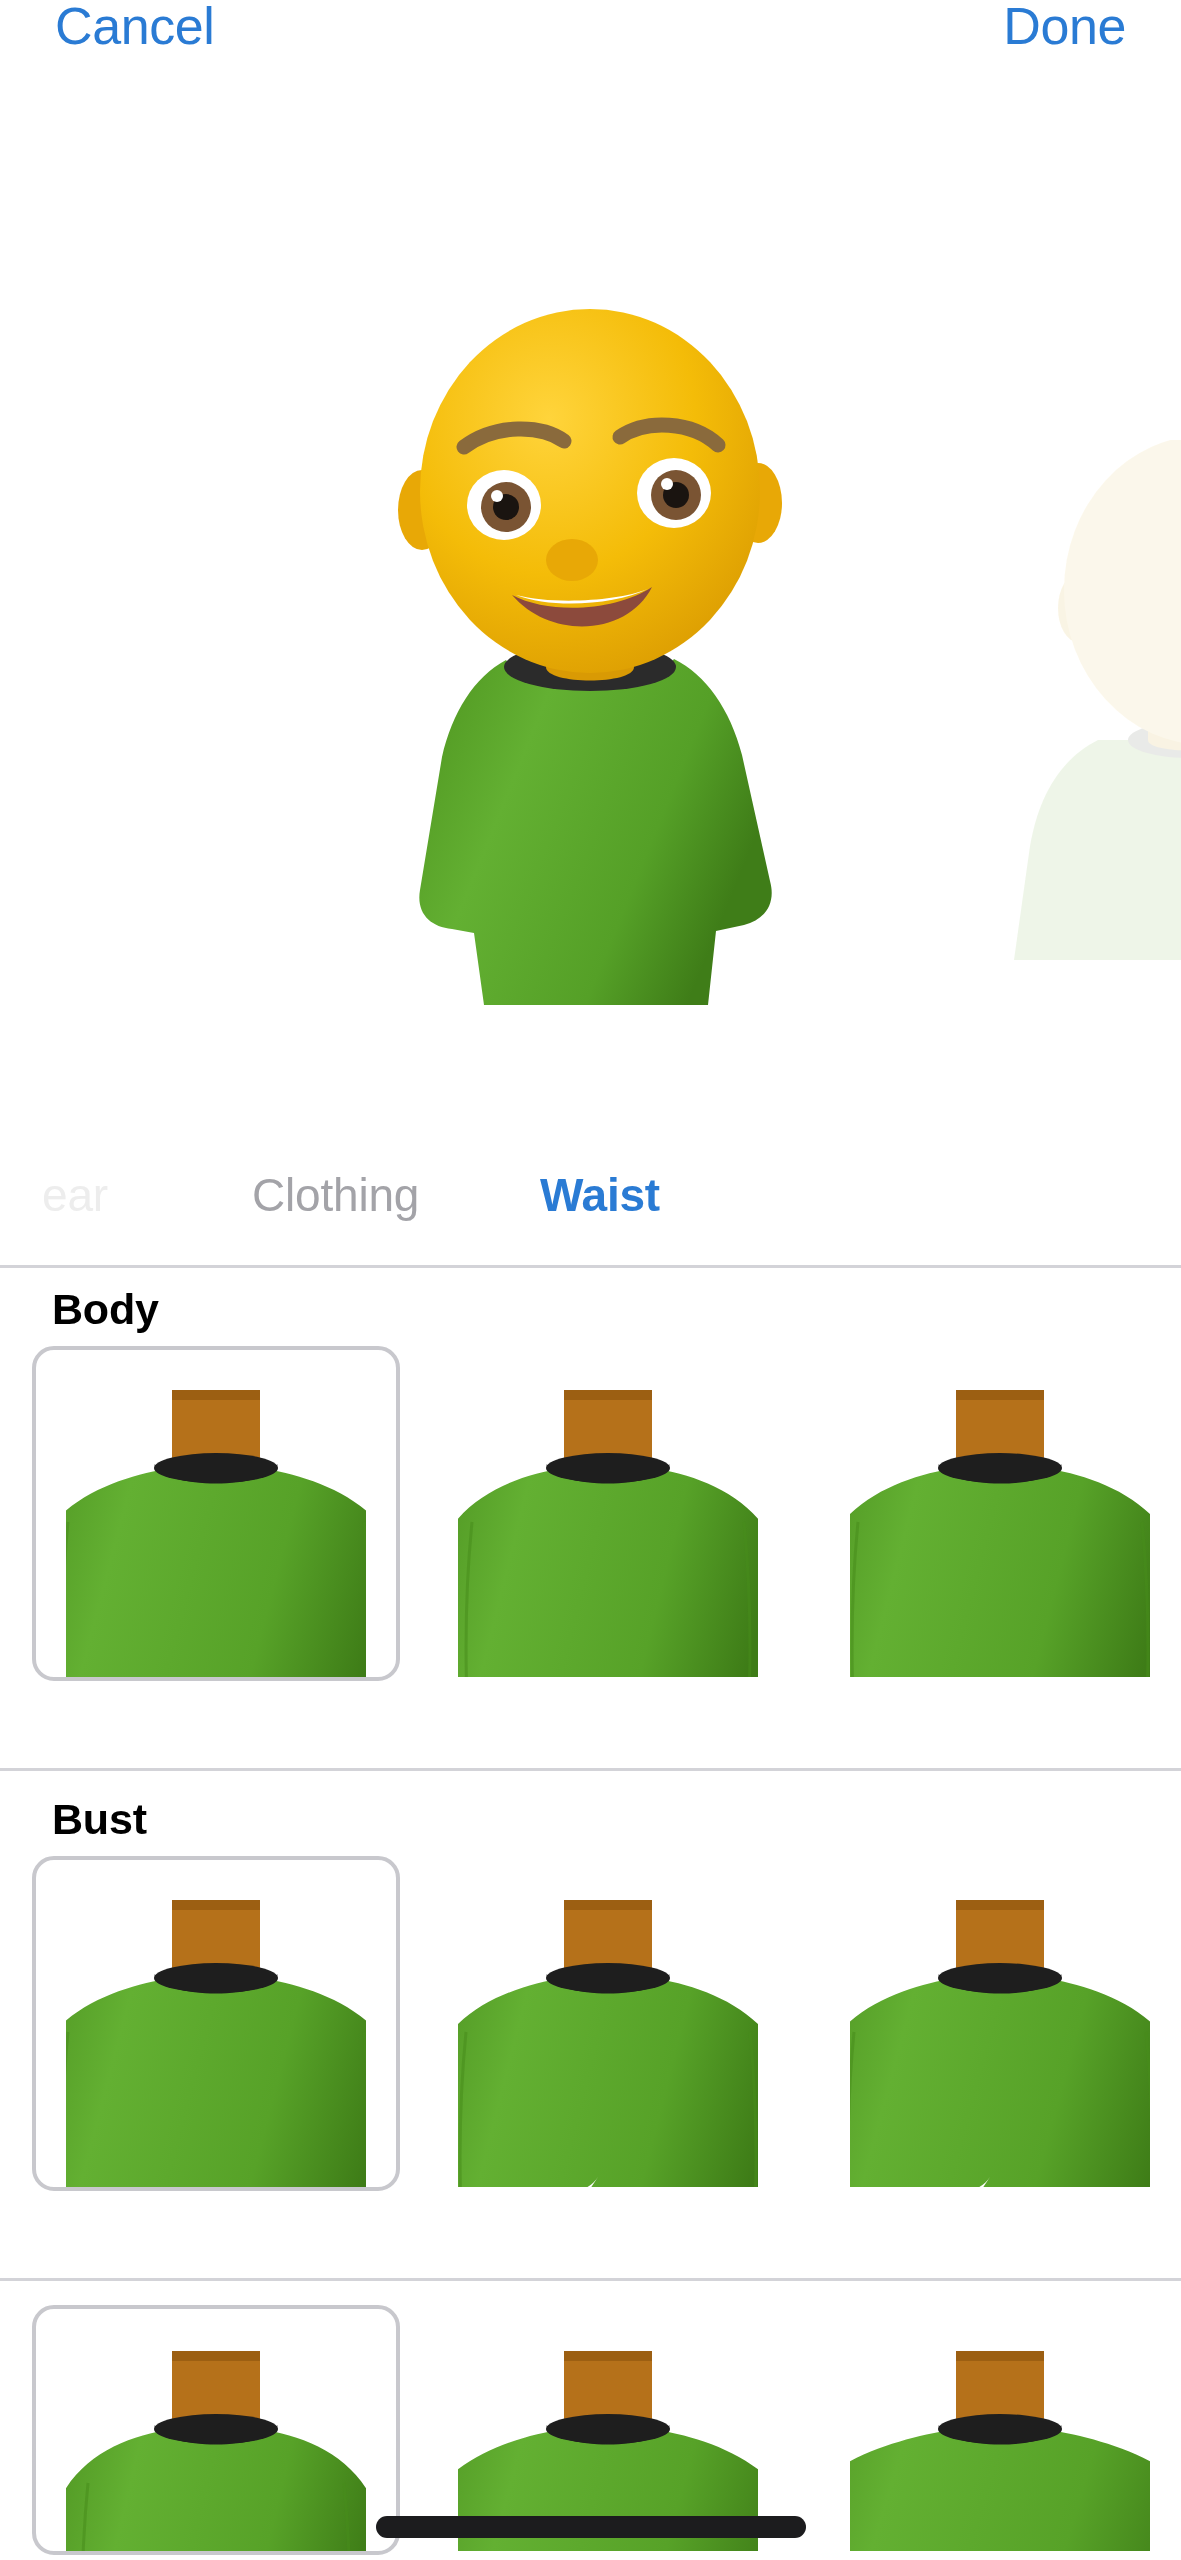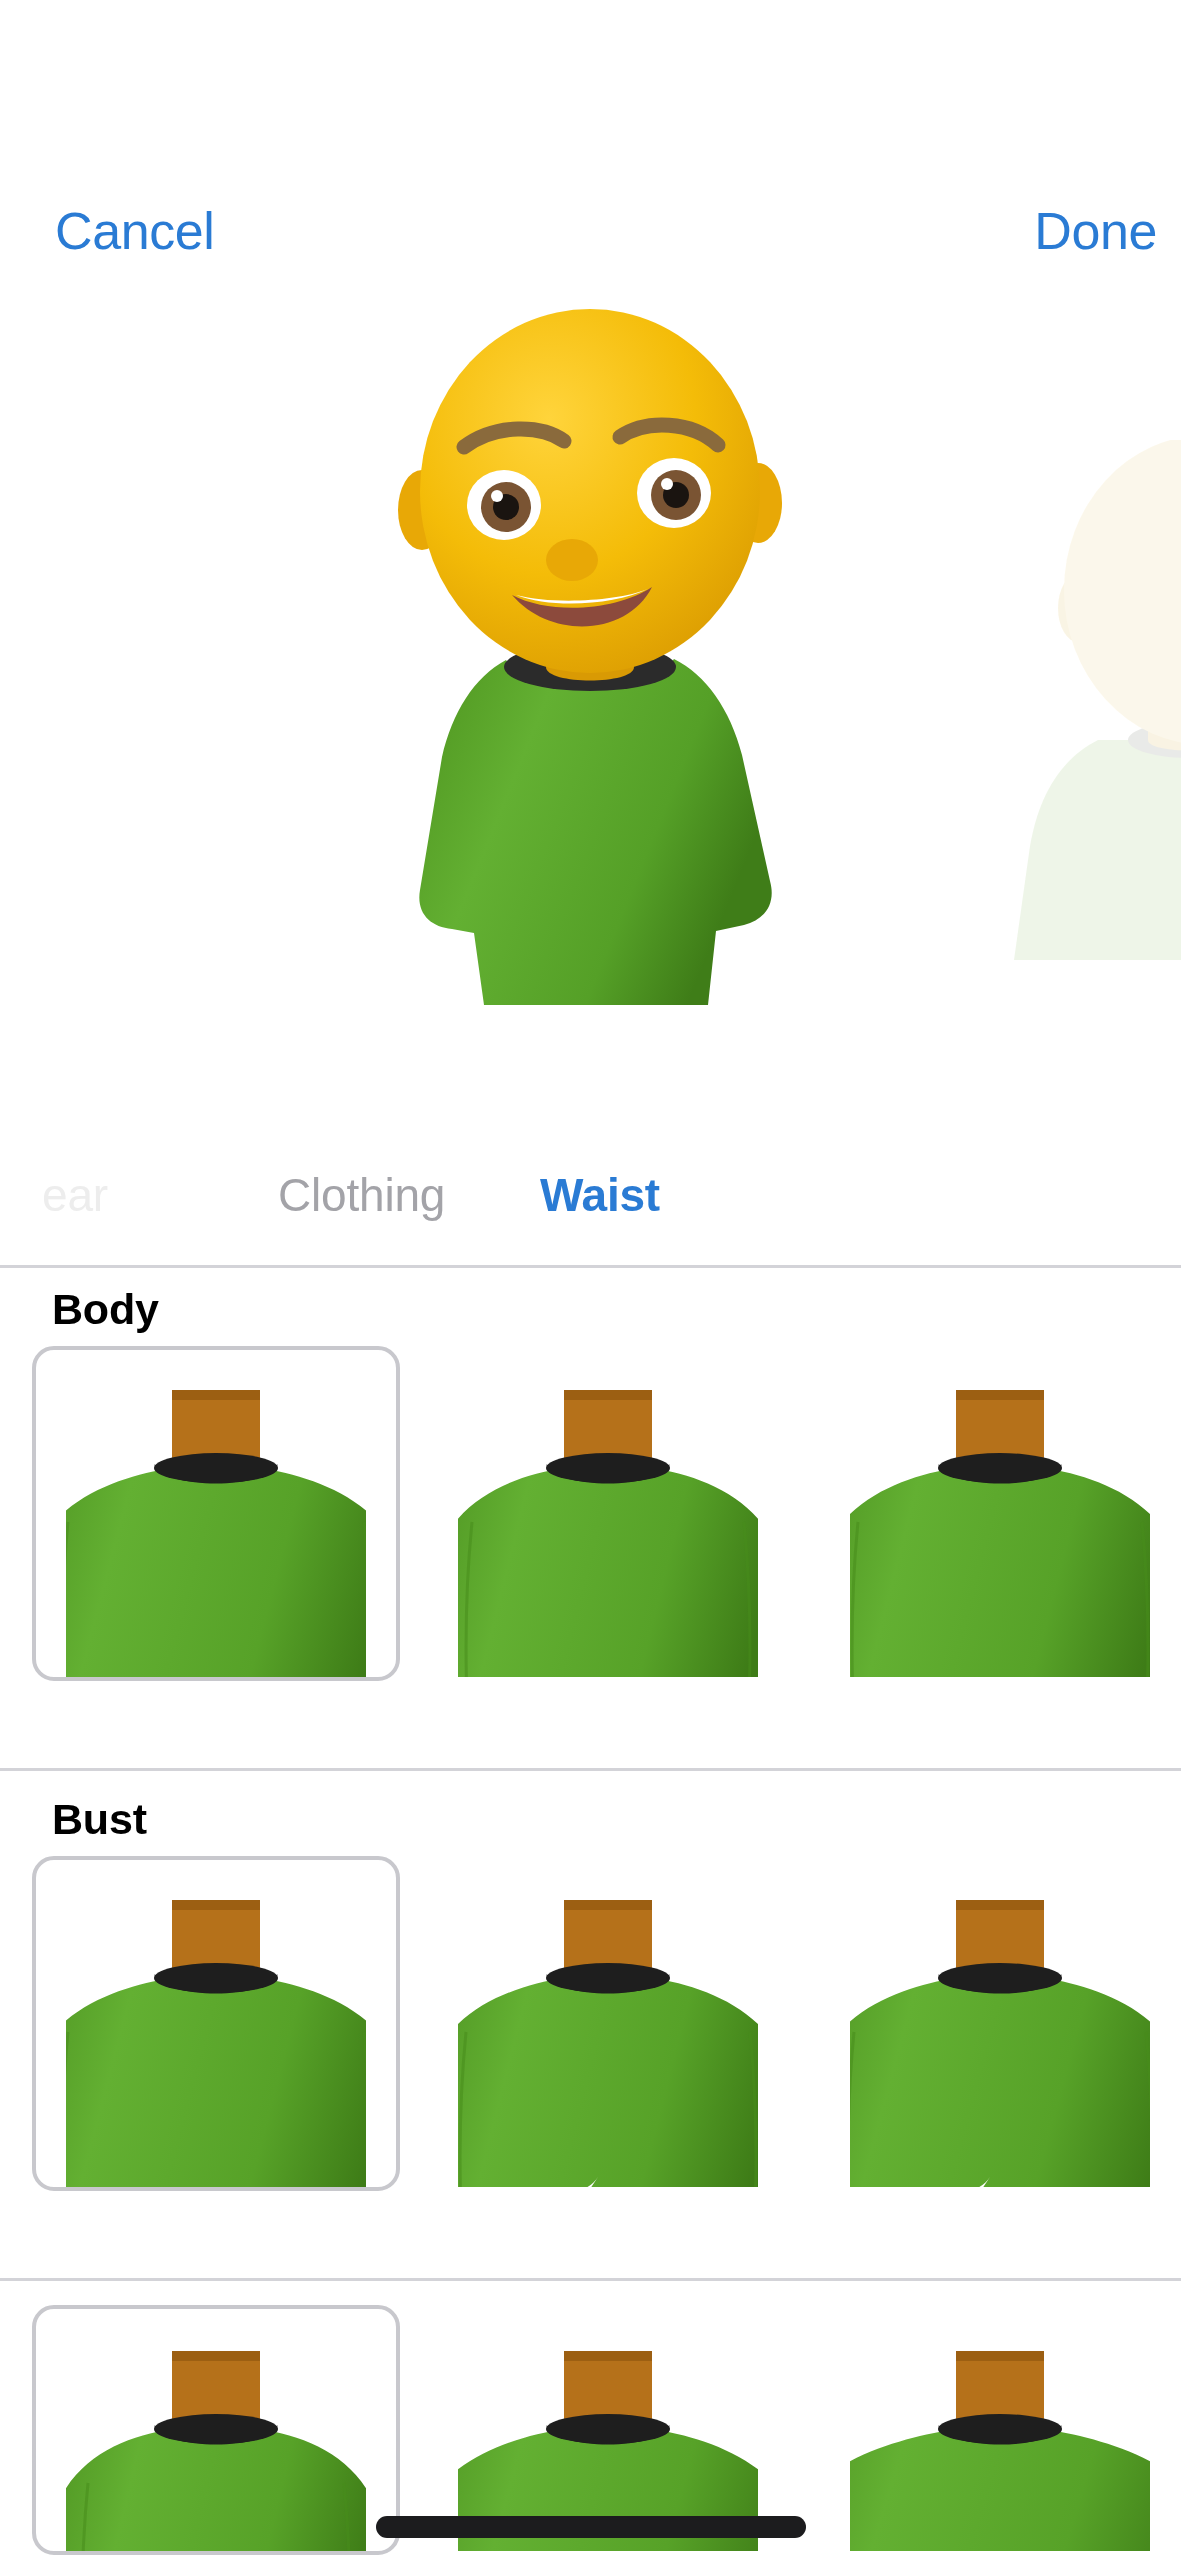--- a/index.html
+++ b/index.html
@@ -13,22 +13,22 @@
   .screen {
     position:relative;
     width:1181px; height:2560px;
     background:#ffffff;
     overflow:hidden;
   }
 
   
   .topbar {
     position:absolute; top:0; left:0; right:0; height:285px;
-    display:flex; align-items:flex-end; justify-content:space-between;
-    padding:0 24px 28px 55px;
+    display:flex; align-items:flex-start; justify-content:space-between;
+    padding:0 55px 28px 55px;
   }
   .navbtn {
     font-size:52px;
     color:#2a7bd4;
     letter-spacing:-0.4px;
     line-height:1;
     cursor:pointer;
     background:none; border:none;
     font-family:"Liberation Sans", sans-serif;
   }
@@ -62,21 +62,21 @@
   }
   .tab {
     font-size:46px;
     letter-spacing:-0.2px;
     cursor:pointer;
     white-space:nowrap;
     background:none; border:none;
     font-family:"Liberation Sans", sans-serif;
   }
   .tab-0 { position:absolute; left:42px;  color:#ededed; }
-  .tab-1 { position:absolute; left:252px; color:#a3a3a8;margin-left:26px; }
+  .tab-1 { position:absolute; left:252px; color:#a3a3a8; }
   .tab-2 { position:absolute; left:540px; color:#2a7bd4; font-weight:bold; }
 
   .hr {
     position:absolute; left:0; right:0; height:3px;
     background:#d3d3d8;
   }
   .hr-tabs  { top:1265px; }
   .hr-waist { top:1768px; }
   .hr-bust  { top:2278px; }
 

